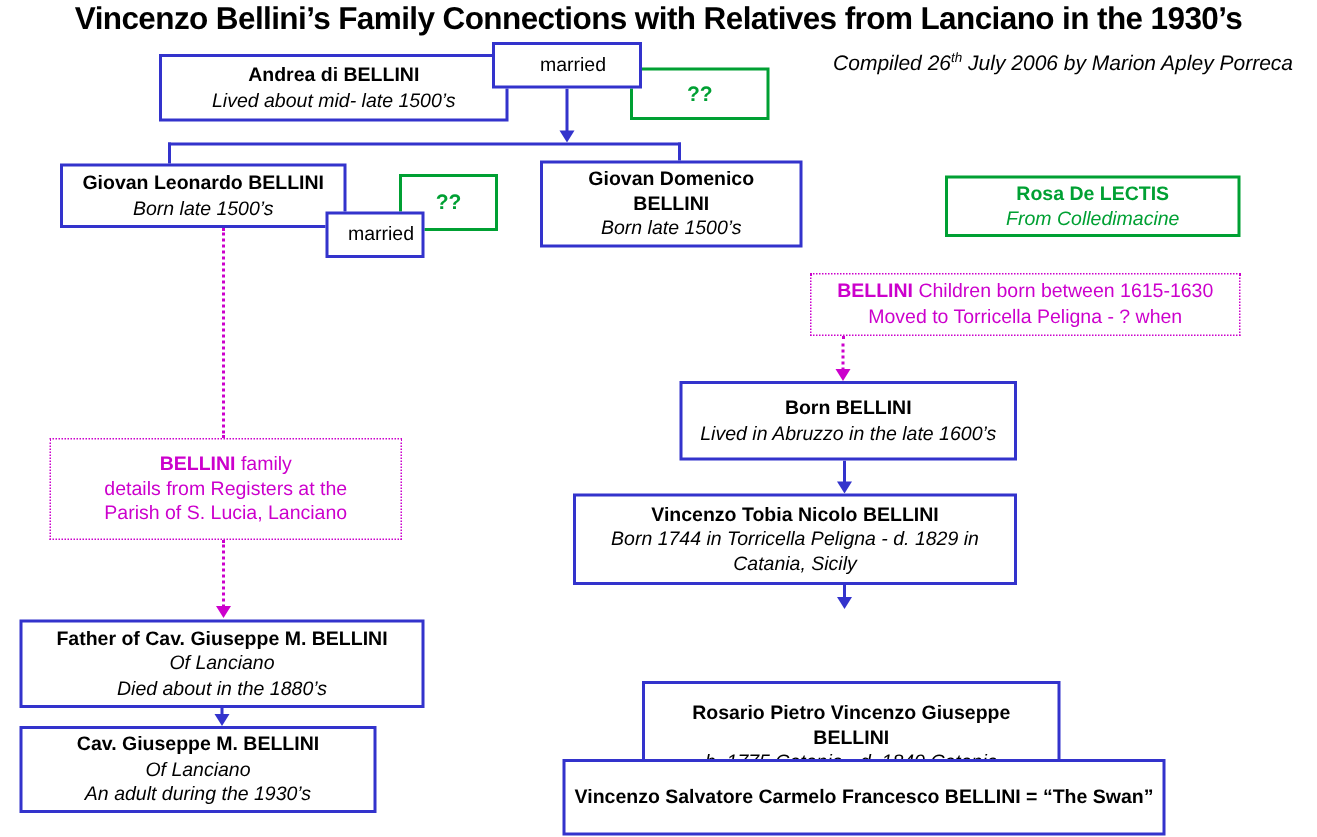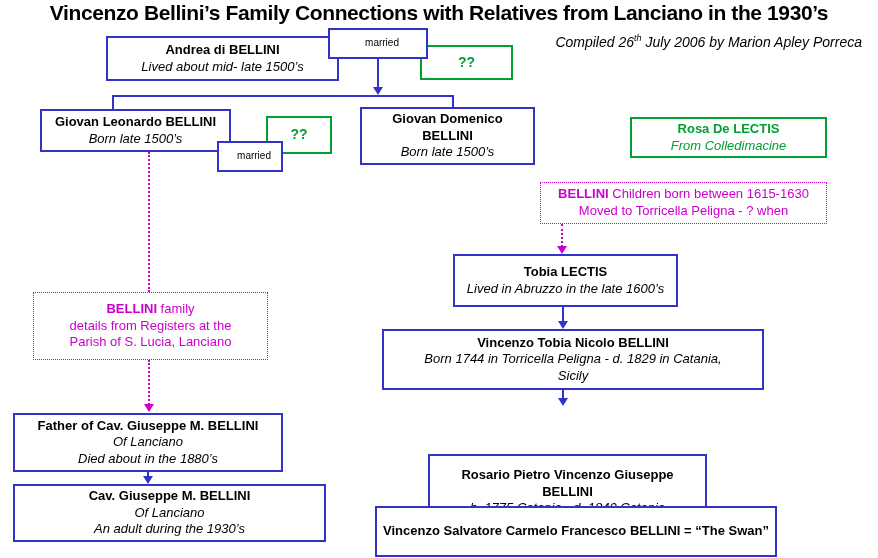--- a/index.html
+++ b/index.html
@@ -21,21 +21,21 @@
     position:absolute;top:33px;right:16px;font-size:14px;font-style:italic;white-space:nowrap;
   }
   .compiled sup{font-size:9px;}
   .box{
     position:absolute;box-sizing:border-box;background:#ffffff;border:2px solid var(--blue);
     display:flex;flex-direction:column;justify-content:center;align-items:center;
     text-align:center;font-size:13px;line-height:1.28;padding:1px 3px;z-index:2;
   }
   .box .name{font-weight:bold;}
   .box .detail{font-style:italic;}
-  .marr{z-index:4;font-size:10px;padding-left:11px;}
+  .marr{z-index:4;font-size:13px;padding-left:11px;}
   .greenbox{border-color:var(--green);color:var(--green);z-index:3;}
   .greenbox .name{font-weight:bold;}
   .greenbox .detail{font-style:italic;}
   .qq{font-weight:bold;font-size:14px;}
   .notebox{
     border:1px dotted var(--magenta);color:var(--magenta);z-index:3;
   }
   .vline{position:absolute;width:2px;background:var(--blue);z-index:1;}
   .hline{position:absolute;height:2px;background:var(--blue);z-index:1;}
   .dotline{position:absolute;width:0;border-left:2px dotted var(--magenta);z-index:1;}
@@ -92,28 +92,28 @@
 
   <div class="box notebox" style="left:540px;top:182px;width:287px;height:42px;">
     <div><b>BELLINI</b><span> Children born between 1615-1630</span></div>
     <div>Moved to Torricella Peligna - ? when</div>
   </div>
 
   <div class="dotline" style="left:561px;top:224px;height:23px;"></div>
   <div class="ah mag" style="left:557px;top:246px;"></div>
 
   <div class="box" style="left:453px;top:254px;width:225px;height:53px;">
-    <div class="name">Tobia LECTIS</div>
+    <div class="name">Born BELLINI</div>
     <div class="detail">Lived in Abruzzo in the late 1600’s</div>
   </div>
 
   <div class="vline" style="left:562px;top:307px;height:15px;"></div>
   <div class="ah" style="left:558px;top:321px;"></div>
 
-  <div class="box" style="left:382px;top:329px;width:382px;height:61px;">
+  <div class="box" style="left:382px;top:329px;width:296px;height:61px;">
     <div class="name">Vincenzo Tobia Nicolo  BELLINI</div>
     <div class="detail" style="max-width:330px;">Born 1744 in Torricella Peligna - d. 1829 in Catania, Sicily</div>
   </div>
 
   <div class="vline" style="left:562px;top:390px;height:9px;"></div>
   <div class="ah" style="left:558px;top:398px;"></div>
 
   <div class="box" style="left:428px;top:406px;width:279px;height:76px;margin-top:48px;">
     <div class="name">Rosario Pietro Vincenzo Giuseppe</div>
     <div class="name">BELLINI</div>
@@ -140,19 +140,19 @@
 
   <div class="box" style="left:13px;top:413px;width:270px;height:59px;">
     <div class="name">Father of Cav. Giuseppe M. BELLINI</div>
     <div class="detail">Of Lanciano</div>
     <div class="detail">Died about in the 1880’s</div>
   </div>
 
   <div class="vline" style="left:147px;top:472px;height:5px;"></div>
   <div class="ah" style="left:143px;top:476px;"></div>
 
-  <div class="box" style="left:13px;top:484px;width:313px;height:58px;">
+  <div class="box" style="left:13px;top:484px;width:238px;height:58px;">
     <div class="name">Cav. Giuseppe M. BELLINI</div>
     <div class="detail">Of Lanciano</div>
     <div class="detail">An adult during the 1930’s</div>
   </div>
 
 </div>
 
 </body></html>

